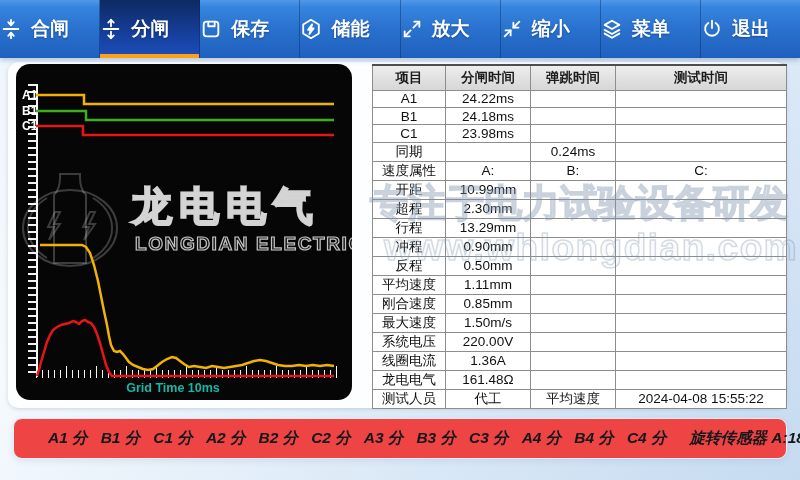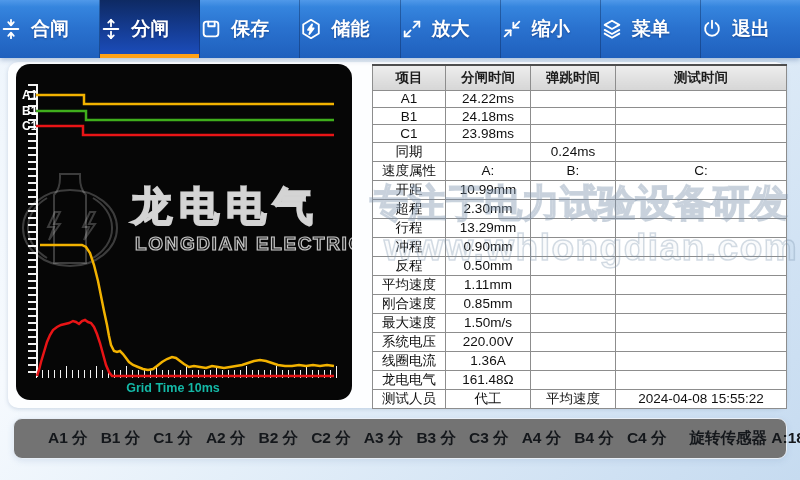--- a/index.html
+++ b/index.html
@@ -57,24 +57,24 @@
     -webkit-text-stroke:1.5px rgba(125,148,172,.33); }
   
   .results-table{ position:absolute; left:372px; top:64px; width:414px; z-index:5;
     border-collapse:collapse; table-layout:fixed; background:#fff;
     font-size:13.5px; color:#101010; text-align:center; }
   .results-table th{ height:25px; font-weight:600; font-size:13.5px; color:#1c1c1c;
     background:linear-gradient(#ededed,#d6d6d6); border:1px solid #8d8d8d; border-top:2px solid #4f4f4f;}
   .results-table td{ height:17.4px; padding:0; border:1px solid #8d8d8d; overflow:hidden; white-space:nowrap;}
   
   .statusbar{ position:absolute; left:13px; top:418px; width:774px; height:41px;
-    background:#737373; border:1px solid #e8eff7; border-radius:9px;
+    background:#ef4444; border:1px solid #e8eff7; border-radius:9px;
     box-shadow:0 2px 6px rgba(120,150,190,.20);
     display:flex; align-items:center; padding-left:34px; gap:13px;
-    font-size:15.5px; font-weight:bold; color:#14171b; z-index:10; white-space:nowrap;}
+    font-size:15.5px; font-weight:bold; color:#14171b; z-index:10; white-space:nowrap;font-style:italic;}
   .status-item:last-child{ margin-left:10px; }
 </style>
 </head>
 <body>
 
 <header class="toolbar">
   <div class="tb-btn">
     <span class="tb-icon">
       <svg viewBox="0 0 24 24">
           <path d="M4 12h16"></path>

